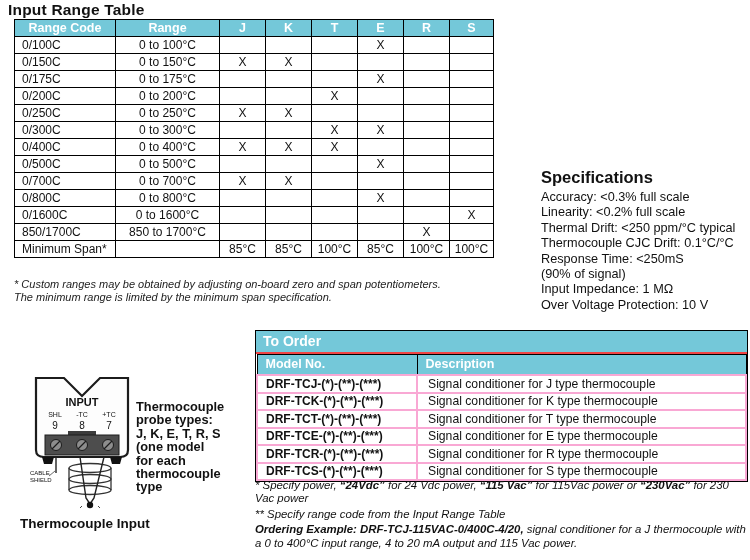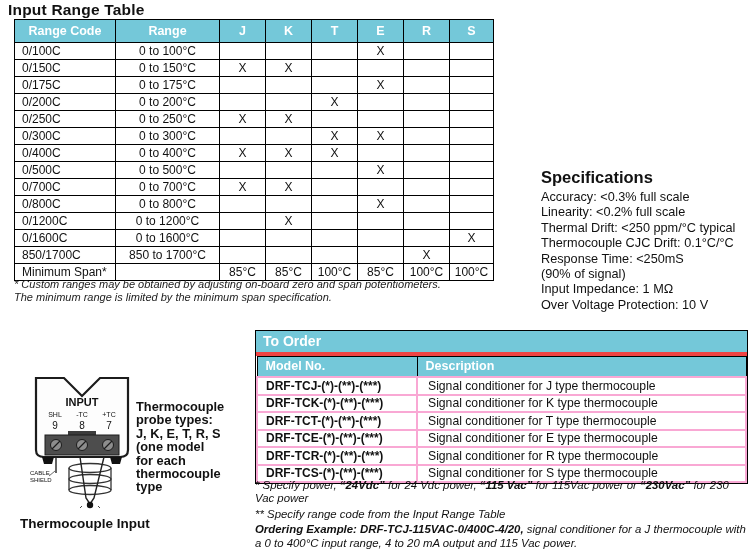--- a/index.html
+++ b/index.html
@@ -5,34 +5,34 @@
   :root { --teal:#74c8d9; --hdr-text:#ffffff; --ink:#111; }
   * { margin:0; padding:0; box-sizing:border-box; }
   html,body { background:#fff; }
   body { font-family:"Liberation Sans", sans-serif; color:var(--ink); }
   .page { position:relative; width:750px; height:560px; background:#fff; overflow:hidden; }
 
   .heading { position:absolute; left:8px; top:1px; font-size:15.5px; font-weight:bold; letter-spacing:.2px; }
 
   
   table.irt { position:absolute; left:14px; top:19px; width:479px; border-collapse:collapse; table-layout:fixed; font-size:12px; }
-  .irt th { background:var(--teal); color:var(--hdr-text); font-size:12.5px; font-weight:bold; height:23px; border:1px solid #000; text-align:center; }
+  .irt th { background:var(--teal); color:var(--hdr-text); font-size:12.5px; font-weight:bold; height:17px; border:1px solid #000; text-align:center; }
   .irt td { border:1px solid #000; height:17px; text-align:center; background:#fff; line-height:1; }
   .irt td.code { text-align:left; padding-left:7px; }
   .irt-note { position:absolute; left:14px; top:278px; width:470px; font-size:11px; font-style:italic; line-height:1.15; color:#222; }
 
   
   .specs { position:absolute; left:512px; top:168px; width:236px;margin-left:29px; }
   .specs-title { font-size:16.5px; font-weight:bold; margin-bottom:3px; }
   .spec-line { font-size:12.7px; line-height:15.4px; }
   .spec-line b { font-weight:normal; }
 
   
   .toorder { position:absolute; left:255px; top:330px; width:493px; border:1px solid #000; }
-  .to-title { background:var(--teal); color:var(--hdr-text); font-weight:bold; font-size:14px; padding:2px 0 3px 7px; border-bottom:4px solid #ef4444; }
+  .to-title { background:var(--teal); color:var(--hdr-text); font-weight:bold; font-size:14px; padding:2px 0 3px 7px; border-bottom:2px solid #ef4444; }
   table.tot { width:100%; border-collapse:collapse; table-layout:fixed; }
   .tot th { background:var(--teal); color:var(--hdr-text); font-size:12.5px; font-weight:bold; text-align:left; padding:2px 0 3px 8px; border:1px solid #000;margin-left:40px; }
   .tot th:first-child { width:160px; }
   .tot td { border:2px solid #f9a8d4; font-size:12px; height:17.5px; background:#fff; padding-left:8px; }
   .tot td.model { font-weight:bold; }
   .tot td.desc { padding-left:10px; font-size:12.2px; }
   .order-notes { position:absolute; left:255px; top:479px; width:494px; font-size:11.4px; font-style:italic; line-height:1.18; }
   .order-notes p { margin-bottom:2px; }
   .order-notes b { font-weight:bold; }
 
@@ -163,30 +163,20 @@
           <td class="mark"></td>
           <td class="mark"></td>
         </tr>
         <tr>
           <td class="code">0/800C</td>
           <td class="range">0 to 800°C</td>
           <td class="mark"></td>
           <td class="mark"></td>
           <td class="mark"></td>
           <td class="mark">X</td>
-          <td class="mark"></td>
-          <td class="mark"></td>
-        </tr>
-        <tr>
-          <td class="code">0/1200C</td>
-          <td class="range">0 to 1200°C</td>
-          <td class="mark"></td>
-          <td class="mark">X</td>
-          <td class="mark"></td>
-          <td class="mark"></td>
           <td class="mark"></td>
           <td class="mark"></td>
         </tr>
         <tr>
           <td class="code">0/1600C</td>
           <td class="range">0 to 1600°C</td>
           <td class="mark"></td>
           <td class="mark"></td>
           <td class="mark"></td>
           <td class="mark"></td>

